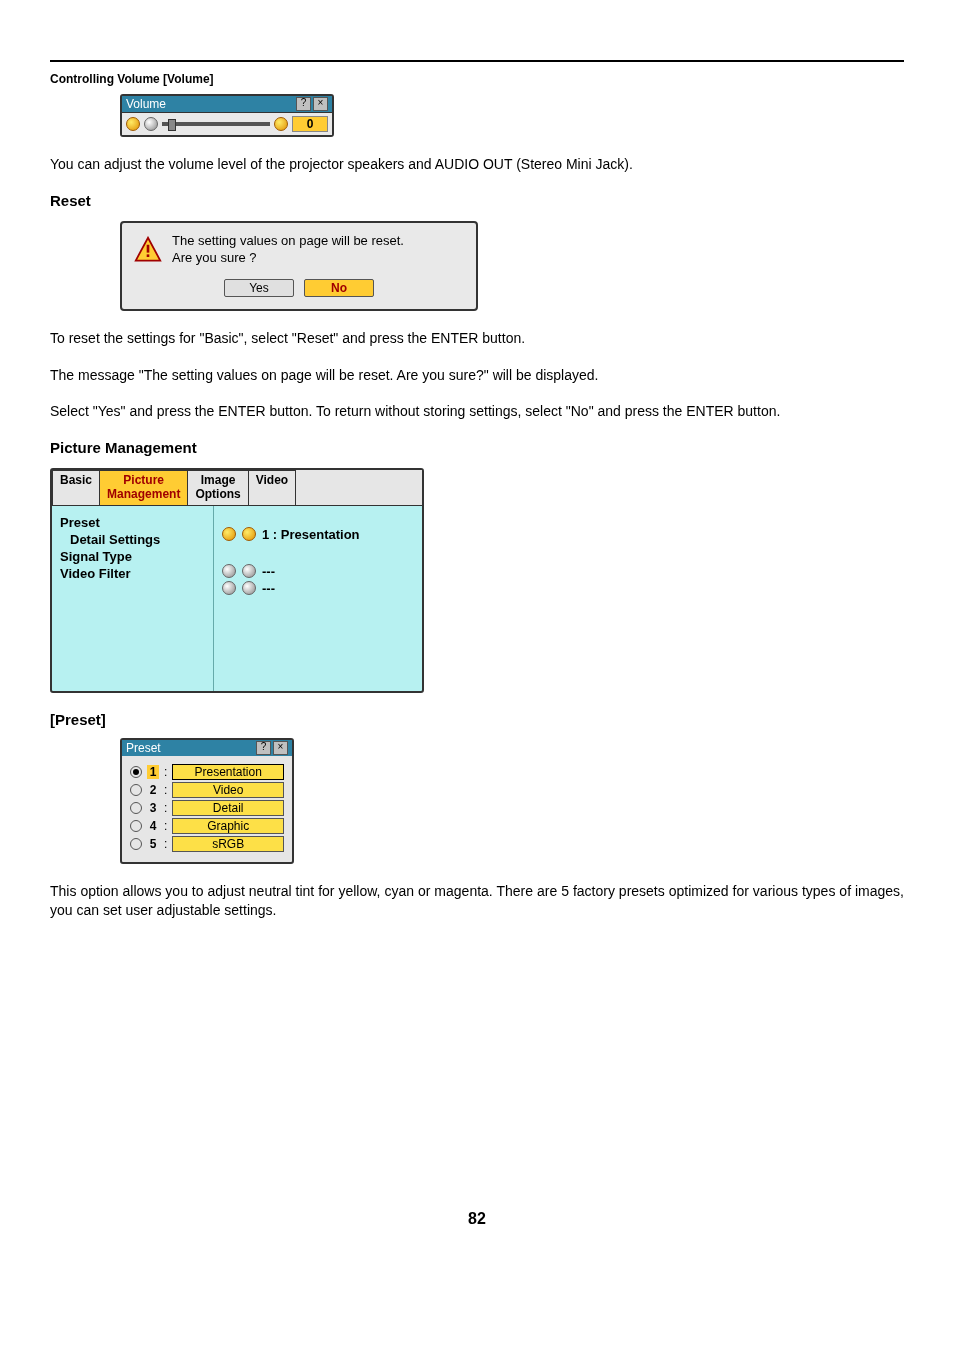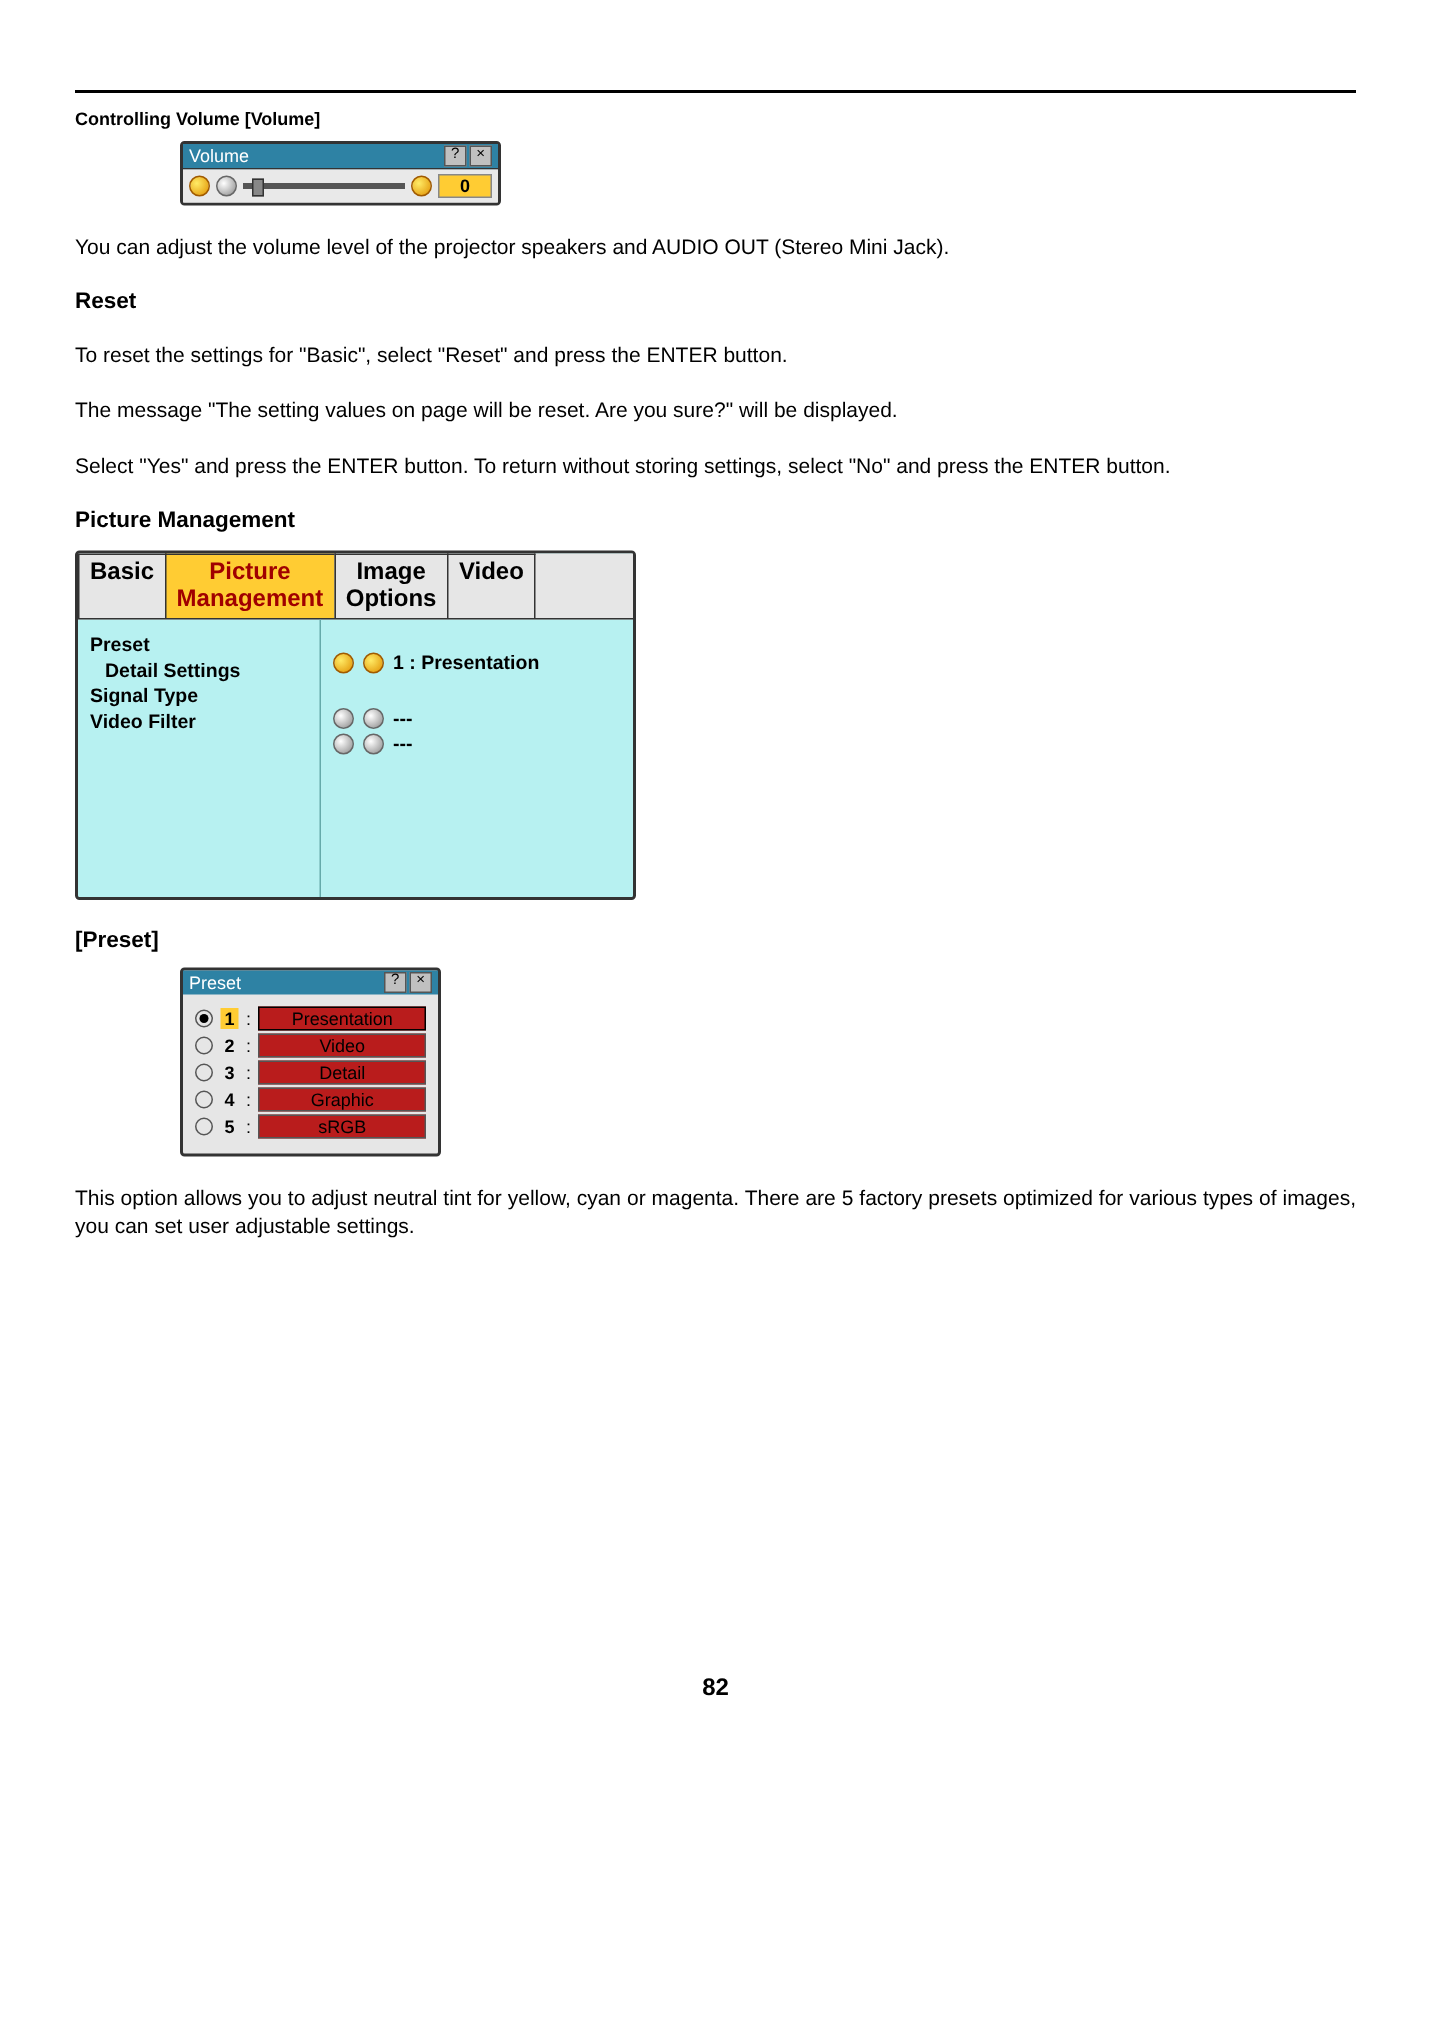--- a/index.html
+++ b/index.html
@@ -173,21 +173,21 @@
     background: #e6e6e6;
     border-bottom: 1px solid #333;
   }
   .pm-tab {
     padding: 3px 7px;
     border: 1px solid #333;
     border-bottom: none;
     margin-right: -1px;
     background: #e6e6e6;
     line-height: 1.15;
-    font-size: 16px;
+    font-size: 12px;
     text-align: center;
   }
   .pm-tab.active {
     background: #ffcc33;
     color: #a00000;
   }
   .pm-body {
     display: flex;
     min-height: 185px;
   }
@@ -263,21 +263,21 @@
     font-weight: bold;
   }
   .preset-num.sel {
     background: #ffcc33;
   }
   .preset-opt {
     flex: 1;
     border: 1px solid #555;
     text-align: center;
     padding: 0 2px;
-    background: #b91c1c;
+    background: #fde047;
   }
   .preset-opt.sel {
     border-color: #000;
   }
 </style>
 </head>
 <body>
 
 <div class="page">
   <div class="top-rule"></div>
@@ -300,20 +300,37 @@
       </div>
       <span class="arrow-btn active"></span>
       <span class="value-box">0</span>
     </div>
   </div>
 
   <div class="body-text">You can adjust the volume level of the projector speakers and AUDIO OUT (Stereo Mini Jack).</div>
 
   <div class="subsection-title">Reset</div>
 
+  <div class="reset-dialog">
+    <div class="reset-msg-row">
+      <svg class="warn-icon" viewBox="0 0 32 32">
+        <polygon points="16,2 30,28 2,28" fill="#ffcc33" stroke="#a00000" stroke-width="2"></polygon>
+        <rect x="14.5" y="10" width="3" height="9" fill="#a00000"></rect>
+        <rect x="14.5" y="21" width="3" height="3" fill="#a00000"></rect>
+      </svg>
+      <div class="reset-msg">
+        <div>The setting values on page will be reset.</div>
+        <div>Are you sure ?</div>
+      </div>
+    </div>
+    <div class="dlg-buttons">
+      <div class="dlg-btn">Yes</div>
+      <div class="dlg-btn focus">No</div>
+    </div>
+  </div>
 
   <div class="body-text">To reset the settings for "Basic", select "Reset" and press the ENTER button.</div>
   <div class="body-text">The message "The setting values on page will be reset. Are you sure?" will be displayed.</div>
   <div class="body-text">Select "Yes" and press the ENTER button. To return without storing settings, select "No" and press the ENTER button.</div>
 
   <div class="subsection-title">Picture Management</div>
 
   <div class="pm-menu">
     <div class="pm-tabs">
       <div class="pm-tab">Basic</div>

